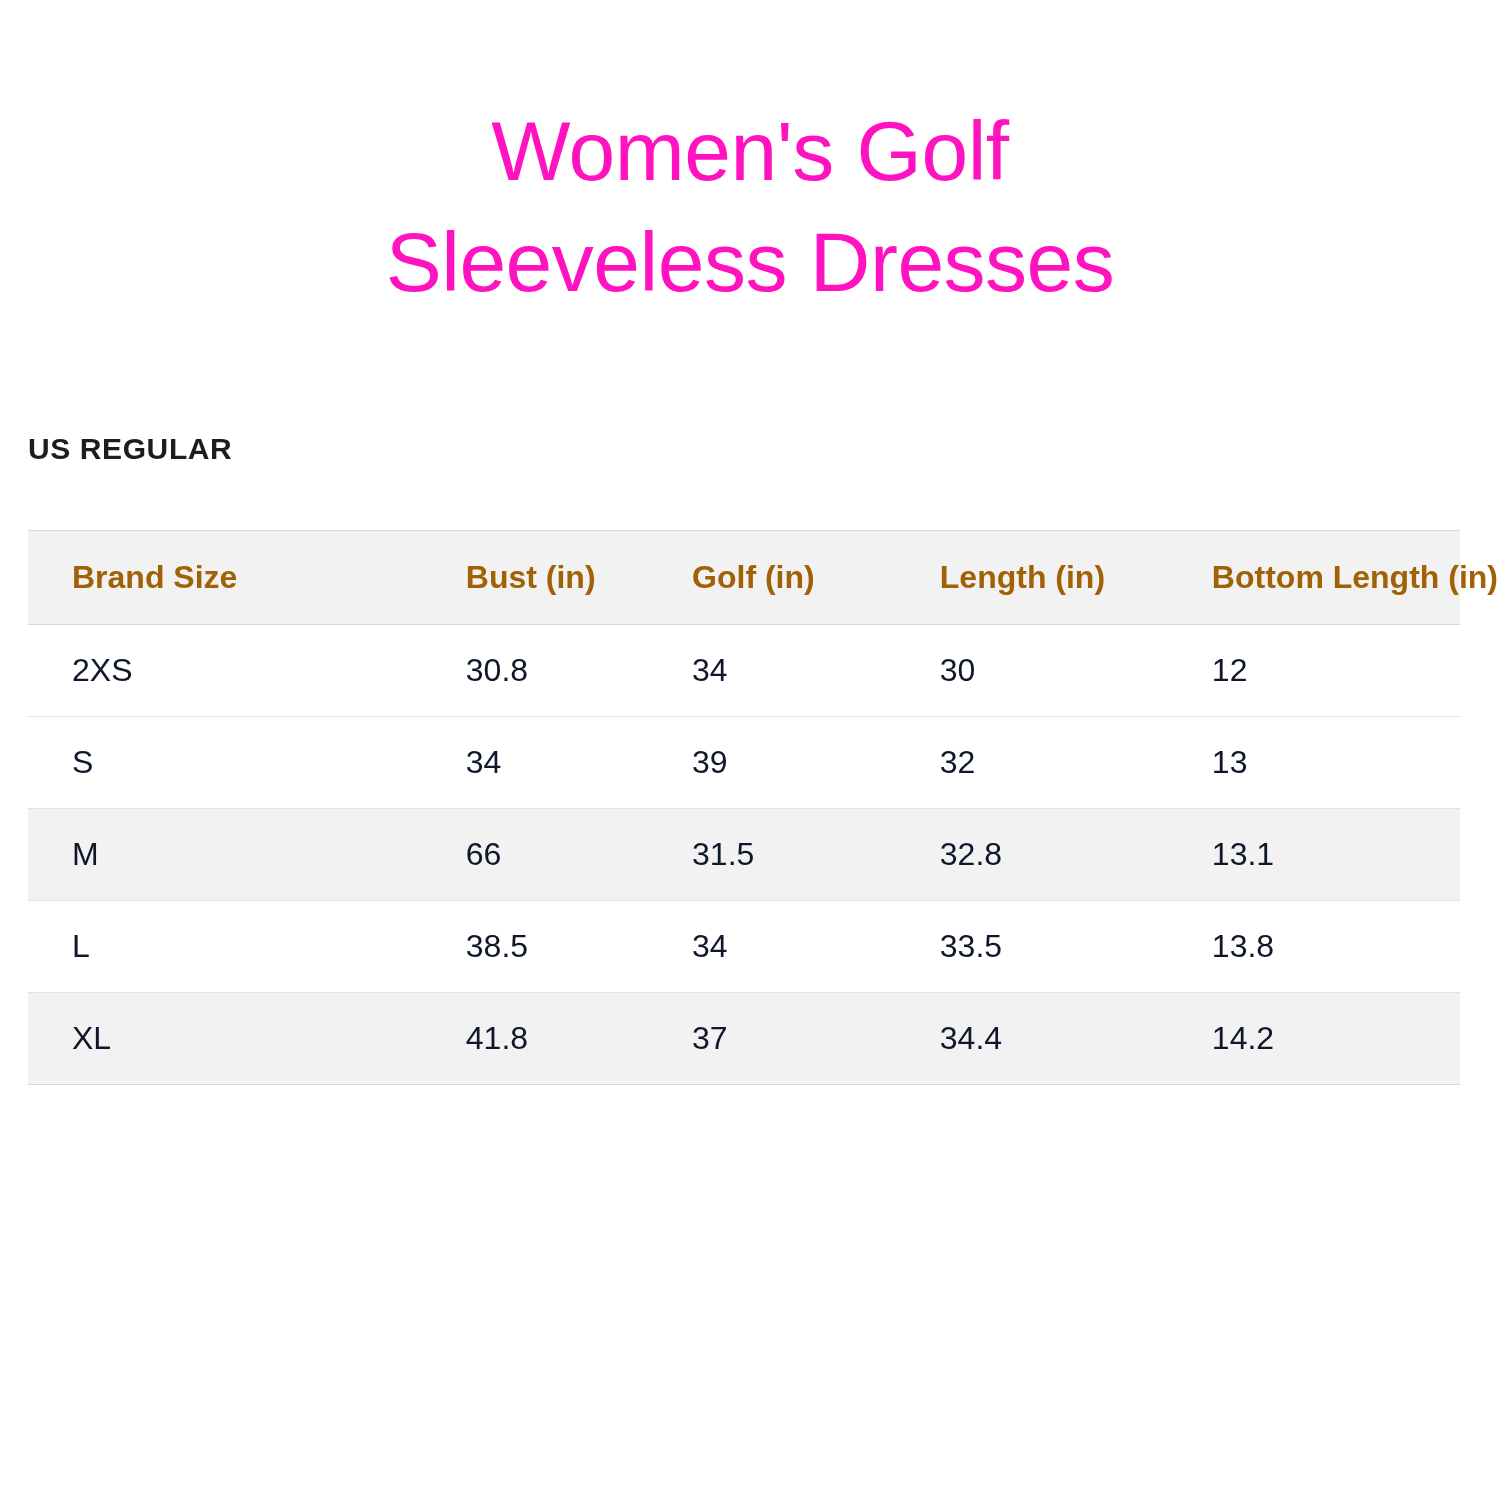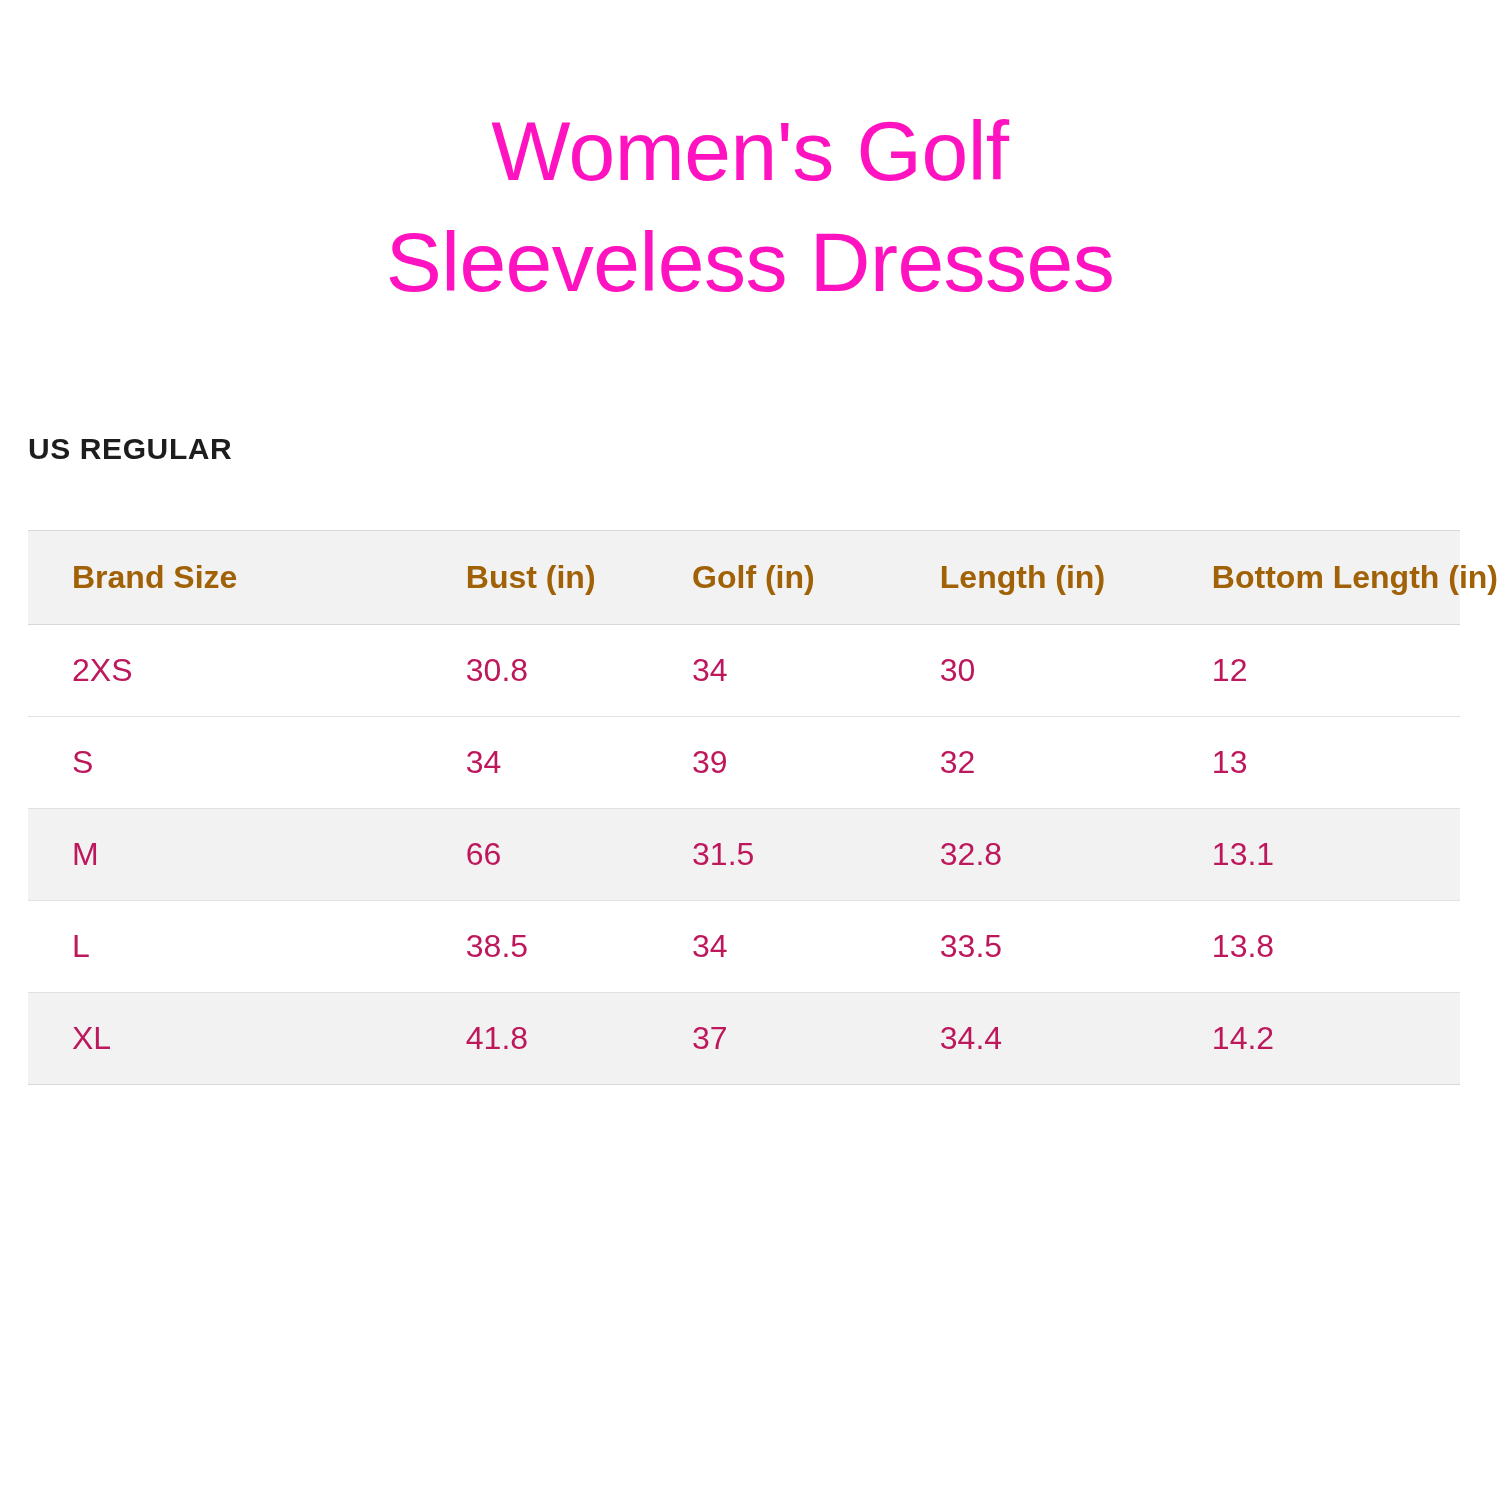--- a/index.html
+++ b/index.html
@@ -70,21 +70,21 @@
     border-top: 1px solid #d8d8d8;
     border-bottom: 1px solid #d8d8d8;
     color: #a16207;
     font-size: 32px;
     white-space: nowrap;
   }
   table.size-chart tbody td {
     text-align: left;
     padding: 27px 0 27px 44px;
     border-bottom: 1px solid #e2e2e2;
-    color: #be185d;
+    color: #0f172a;
     font-size: 32px;
     white-space: nowrap;
   }
   table.size-chart tbody tr.shaded td {
     background: #f2f2f2;
   }
   table.size-chart tbody tr.plain td {
     background: #ffffff;
   }
   table.size-chart tbody tr:last-child td {

